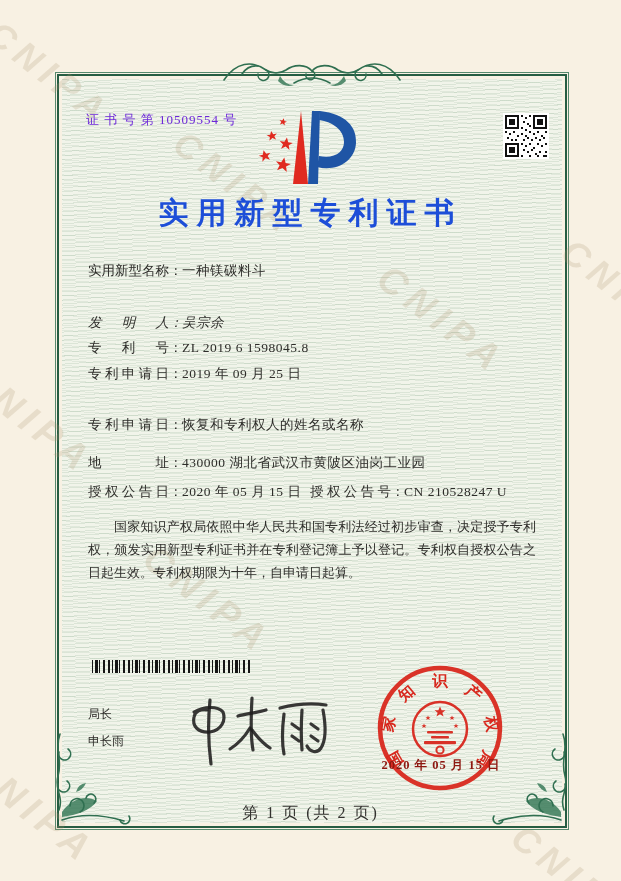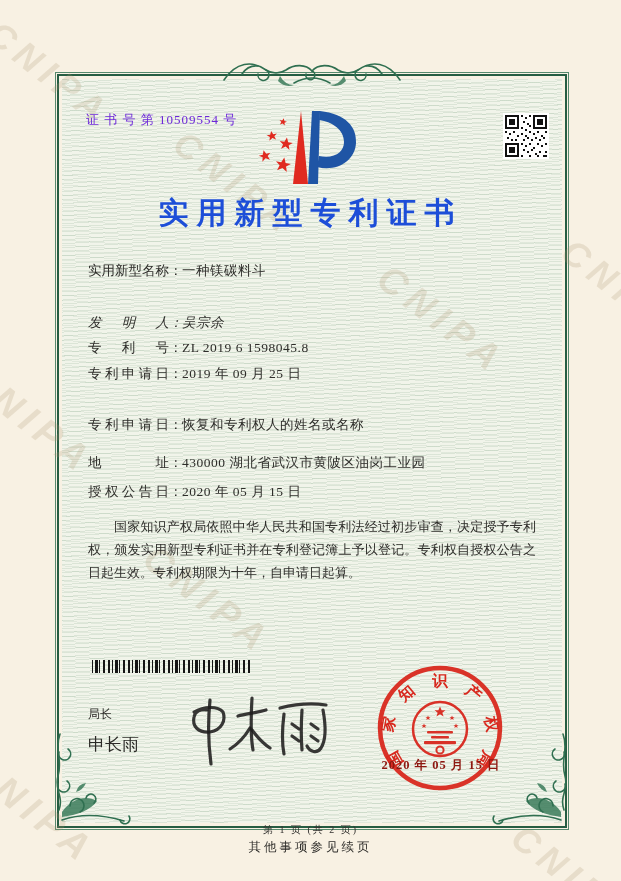--- a/index.html
+++ b/index.html
@@ -51,31 +51,31 @@
     text-align:justify;color:#2e2d2a;}
   .paras p{margin:0;text-indent:2em;}
   .barcode{position:absolute;left:92px;top:660px;width:160px;height:13px;
     background:repeating-linear-gradient(90deg,
       #161616 0 1.5px,rgba(0,0,0,0) 1.5px 3px,
       #161616 3px 6px,rgba(0,0,0,0) 6px 7.5px,
       #161616 7.5px 8.5px,rgba(0,0,0,0) 8.5px 11.5px,
       #161616 11.5px 13px,rgba(0,0,0,0) 13px 16px,
       #161616 16px 18.5px,rgba(0,0,0,0) 18.5px 20px);}
   .comm-title{position:absolute;left:88px;top:706px;font-size:12px;color:#2b2a27;}
-  .comm-name{position:absolute;left:88px;top:733px;font-size:17px;color:#2b2a27;}
+  .comm-name{position:absolute;left:88px;top:733px;font-size:12px;color:#2b2a27;}
   .signature{position:absolute;left:180px;top:686px;}
   .sig-stroke{fill:none;stroke:#1e1d1c;stroke-width:3.2;stroke-linecap:round;stroke-linejoin:round;opacity:.88;}
   .seal{position:absolute;left:374px;top:662px;width:132px;height:132px;}
   .seal svg{display:block;}
   .seal-char{fill:#d8281e;font-size:15.5px;font-weight:bold;text-anchor:middle;
     font-family:"Liberation Serif","DejaVu Serif",serif;}
   .seal-date{position:absolute;left:366px;top:757px;width:150px;text-align:center;
     font-size:12.5px;letter-spacing:1px;color:#8d1710;font-weight:bold;}
   .page-ind{position:absolute;left:0;right:0;top:803px;text-align:center;
-    font-size:10px;letter-spacing:2px;color:#33322f;margin-top:20px;}
+    font-size:16px;letter-spacing:2px;color:#33322f;}
   .footer-note{position:absolute;left:0;right:0;top:839px;text-align:center;
     font-size:12.5px;letter-spacing:3px;color:#2e2d2a;}
 </style>
 </head>
 <body>
 
 <div class="wm-layer">
   <span class="wm" style="left:-8px;top:8px;font-size:36px;">CNIPA</span>
   <span class="wm" style="left:178px;top:118px;font-size:36px;">CNIPA</span>
   <span class="wm" style="left:382px;top:252px;font-size:38px;">CNIPA</span>
@@ -188,20 +188,23 @@
       <span class="flabel">专利申请日</span><span class="fcolon">：</span><span class="fvalue">2019 年 09 月 25 日</span>
     </div>
     <div class="frow" style="top:154px;">
       <span class="flabel">专利申请日</span><span class="fcolon">：</span><span class="fvalue">恢复和专利权人的姓名或名称</span>
     </div>
     <div class="frow" style="top:192px;">
       <span class="flabel">地址</span><span class="fcolon">：</span><span class="fvalue">430000 湖北省武汉市黄陂区油岗工业园</span>
     </div>
     <div class="frow" style="top:221px;width:450px;">
       <span class="flabel">授权公告日</span><span class="fcolon">：</span><span class="fvalue">2020 年 05 月 15 日</span>
+      <span class="frow2">
+        <span class="flabel2">授权公告号</span><span class="fcolon">：</span><span class="fvalue">CN 210528247 U</span>
+      </span>
     </div>
   </div>
 
   <div class="paras">
     <p>国家知识产权局依照中华人民共和国专利法经过初步审查，决定授予专利权，颁发实用新型专利证书并在专利登记簿上予以登记。专利权自授权公告之日起生效。专利权期限为十年，自申请日起算。</p>
   </div>
 
   <div class="barcode"></div>
 
   <div class="comm-title">局长</div>
@@ -245,14 +248,13 @@
         <rect x="53" y="69" width="26" height="2.6" rx="1"></rect>
         <rect x="57" y="74" width="18" height="2.6" rx="1"></rect>
         <rect x="50" y="79" width="32" height="3.2" rx="1"></rect>
         <circle cx="66" cy="88" r="3.6" fill="none" stroke="#d8281e" stroke-width="2"></circle>
       </g>
     </svg>
   </div>
   <div class="seal-date">2020 年 05 月 15 日</div>
 
   <div class="page-ind">第 1 页 (共 2 页)</div>
-  <div class="footer-note">其他事项参见续页</div>
 </div>
 
 </body></html>

